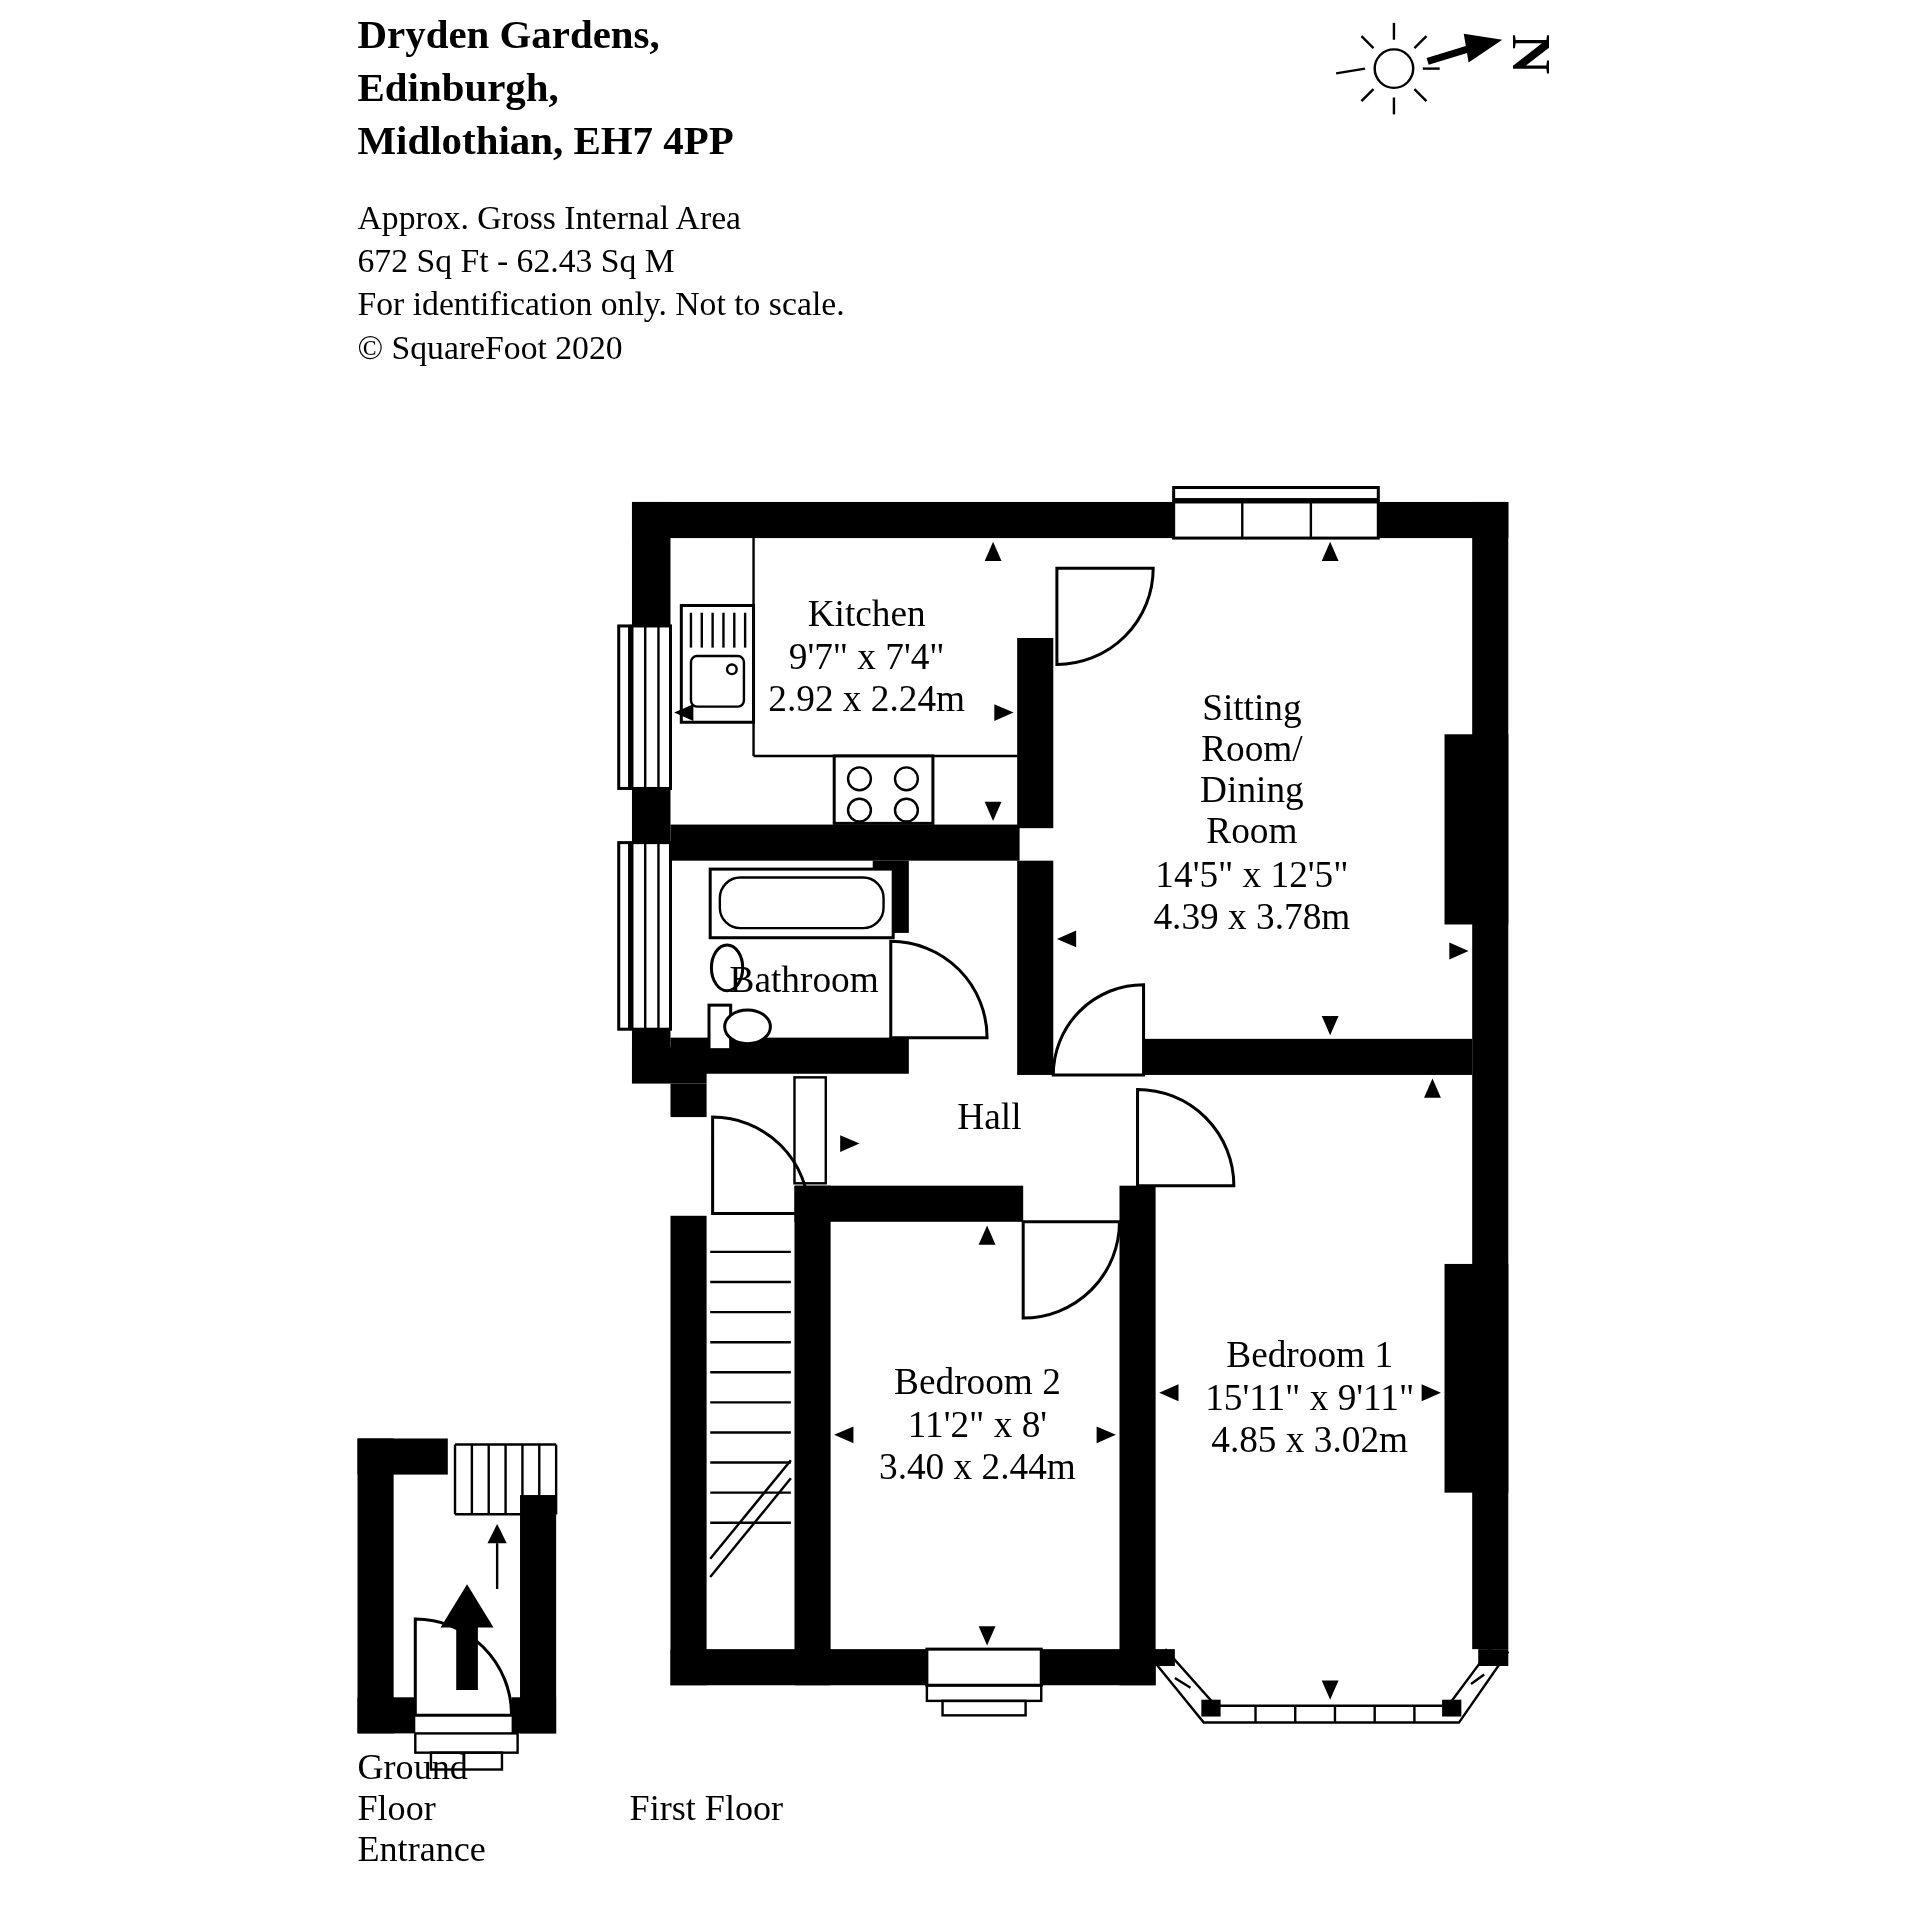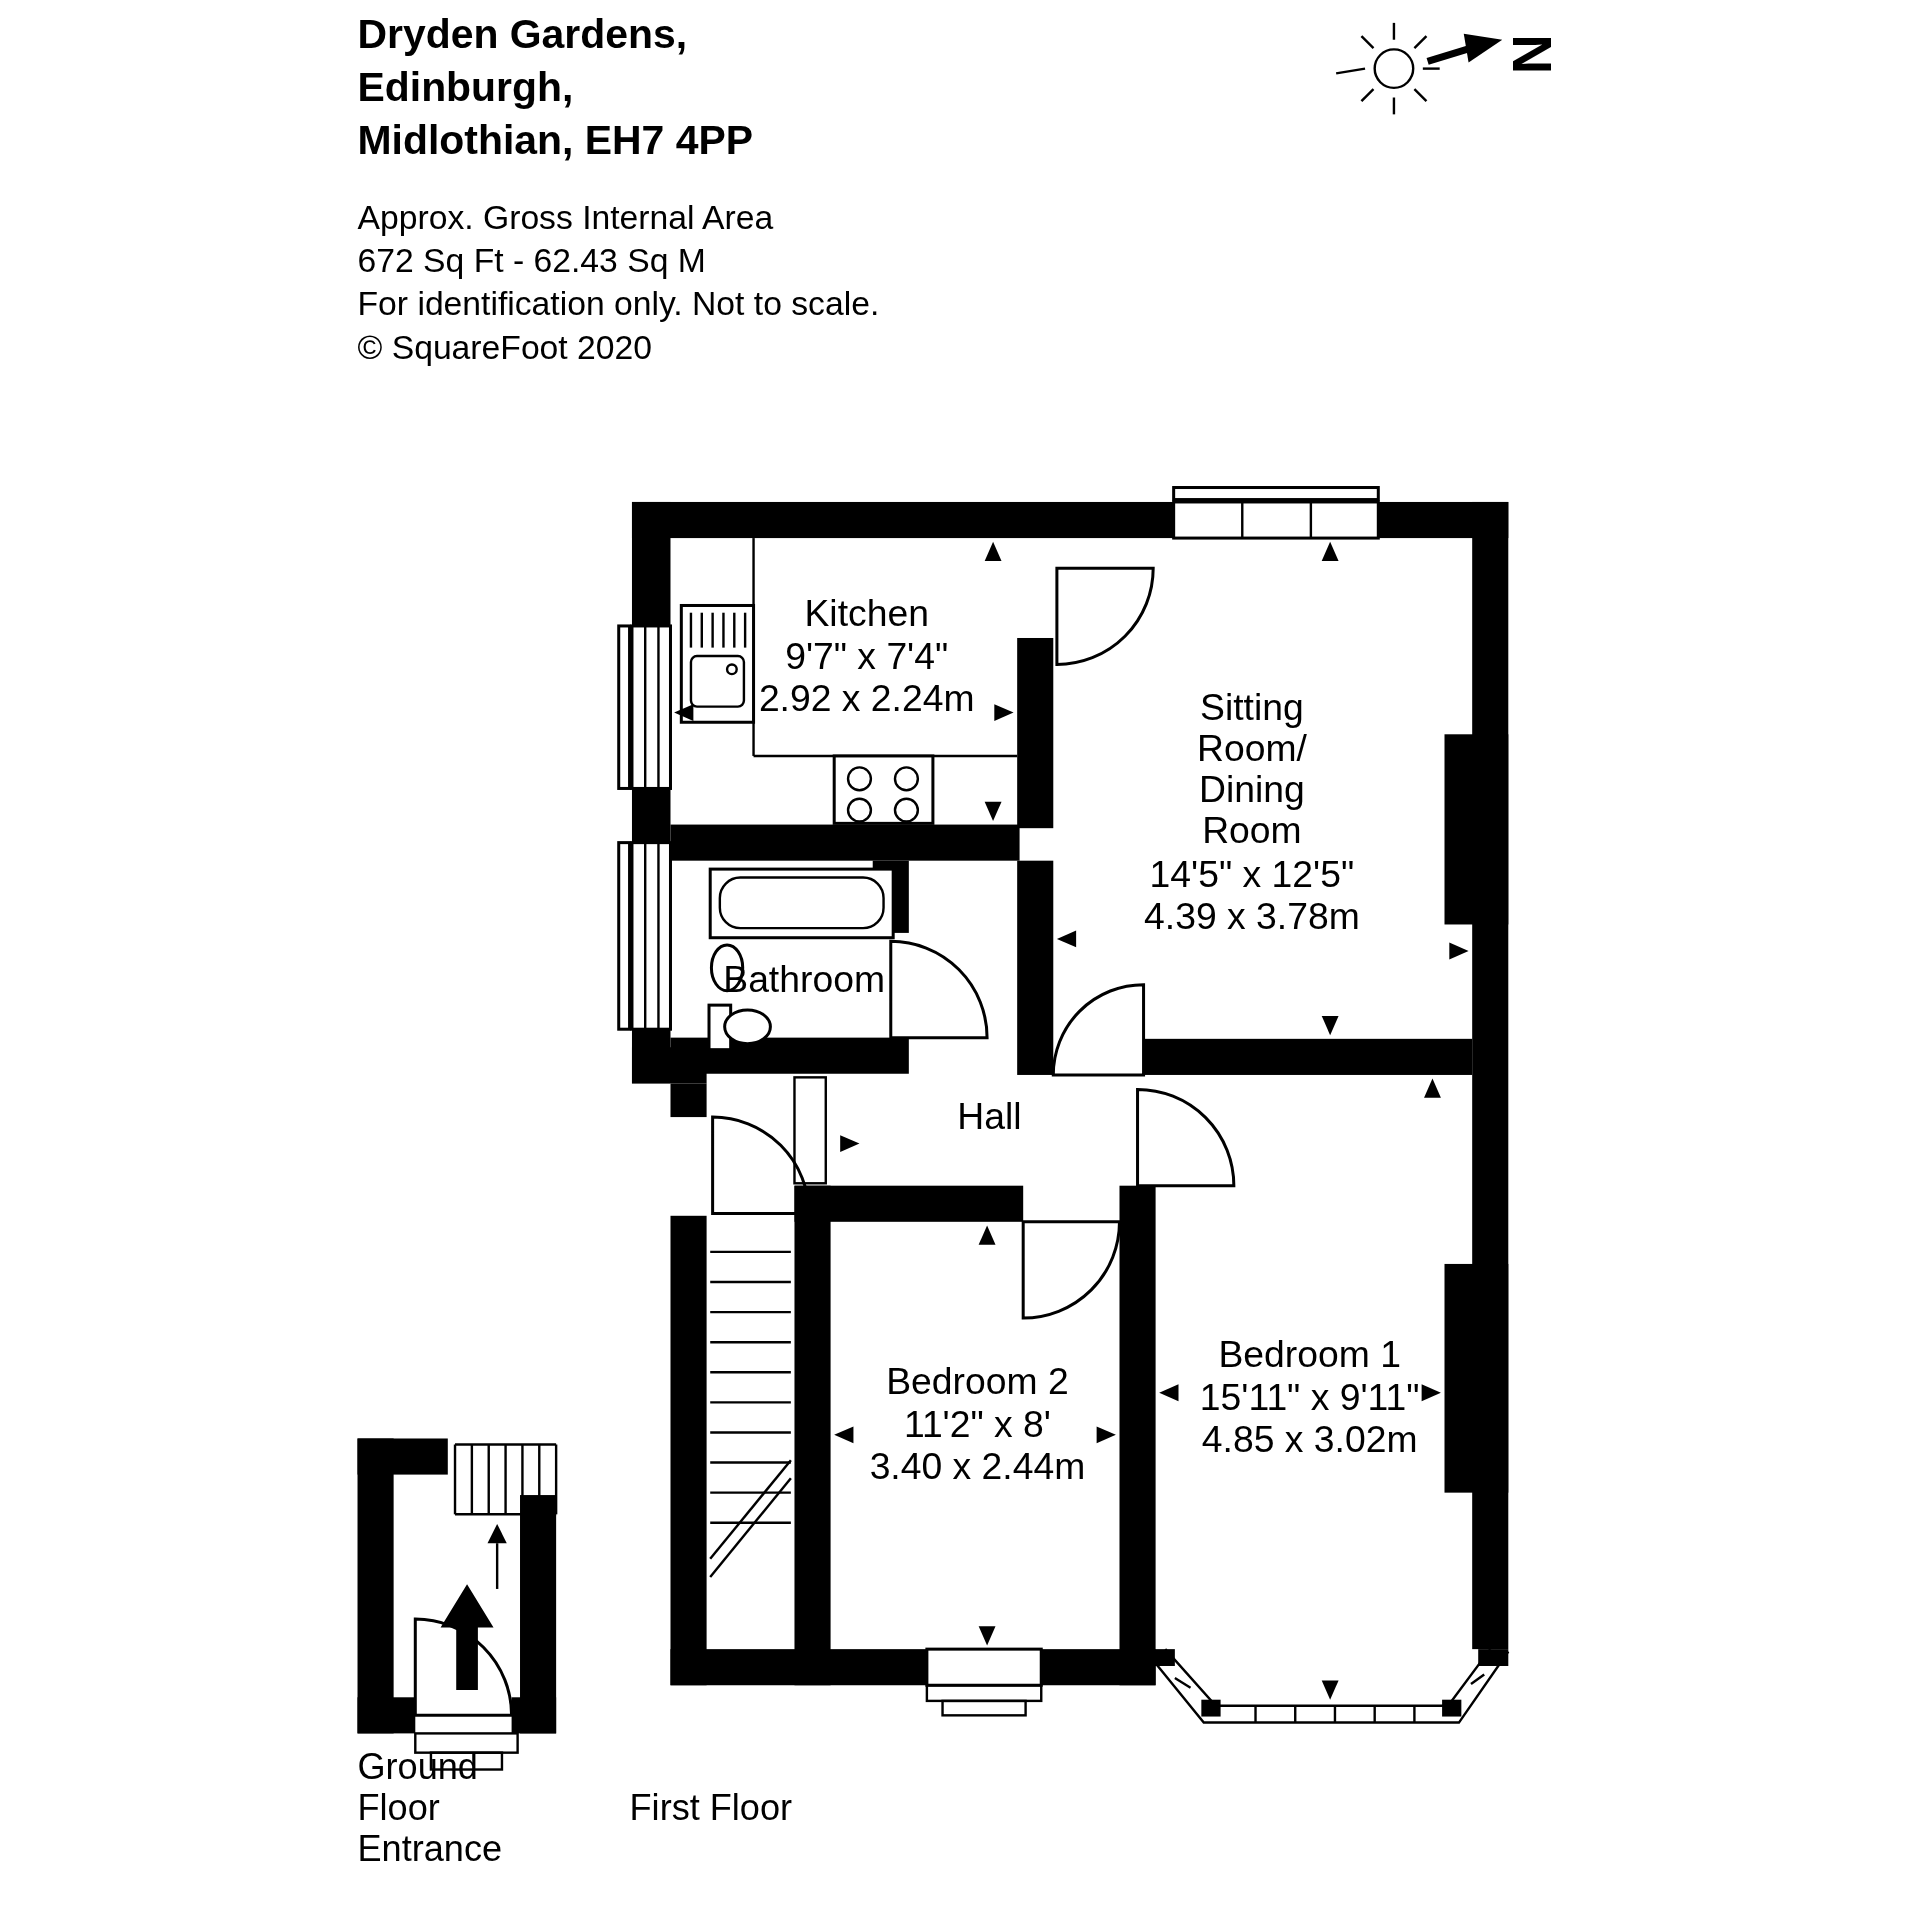--- a/index.html
+++ b/index.html
@@ -1,17 +1,17 @@
 <!DOCTYPE html>
 <html style="font-size:6.2px"><head>
 <meta charset="utf-8">
 <style>
   html,body{margin:0;padding:0;background:#fff;}
   .page{width:1926px;height:1926px;background:#fff;position:relative;
-        font-family:Liberation Sans, sans-serif;}
+        font-family:Liberation Serif, serif;}
   svg{display:block;}
   text{fill:#000;}
   .addr{font-size:34px;font-weight:bold;}
   .info{font-size:28px;}
   .room{font-size:31px;}
   .floorlab{font-size:30px;}
   .north{font-size:46px;font-weight:bold;}
   .wall{fill:#000;stroke:none;}
   .thin{fill:none;stroke:#000;stroke-width:2;}
   .fix{fill:#fff;stroke:#000;stroke-width:2.5;}

